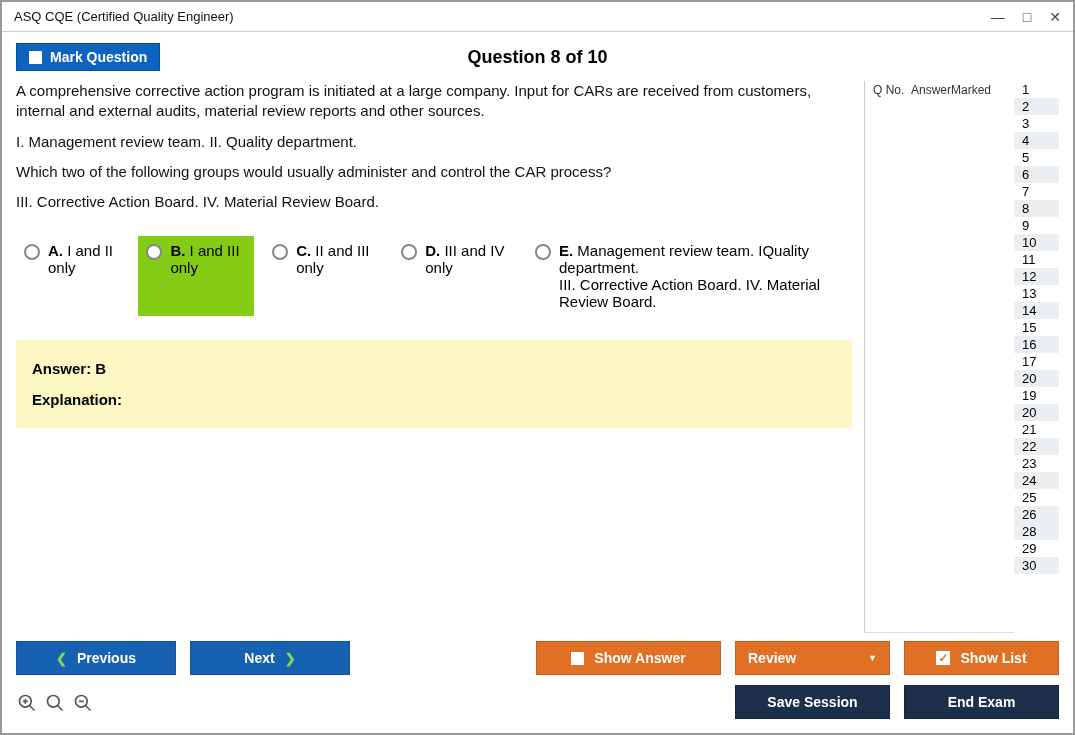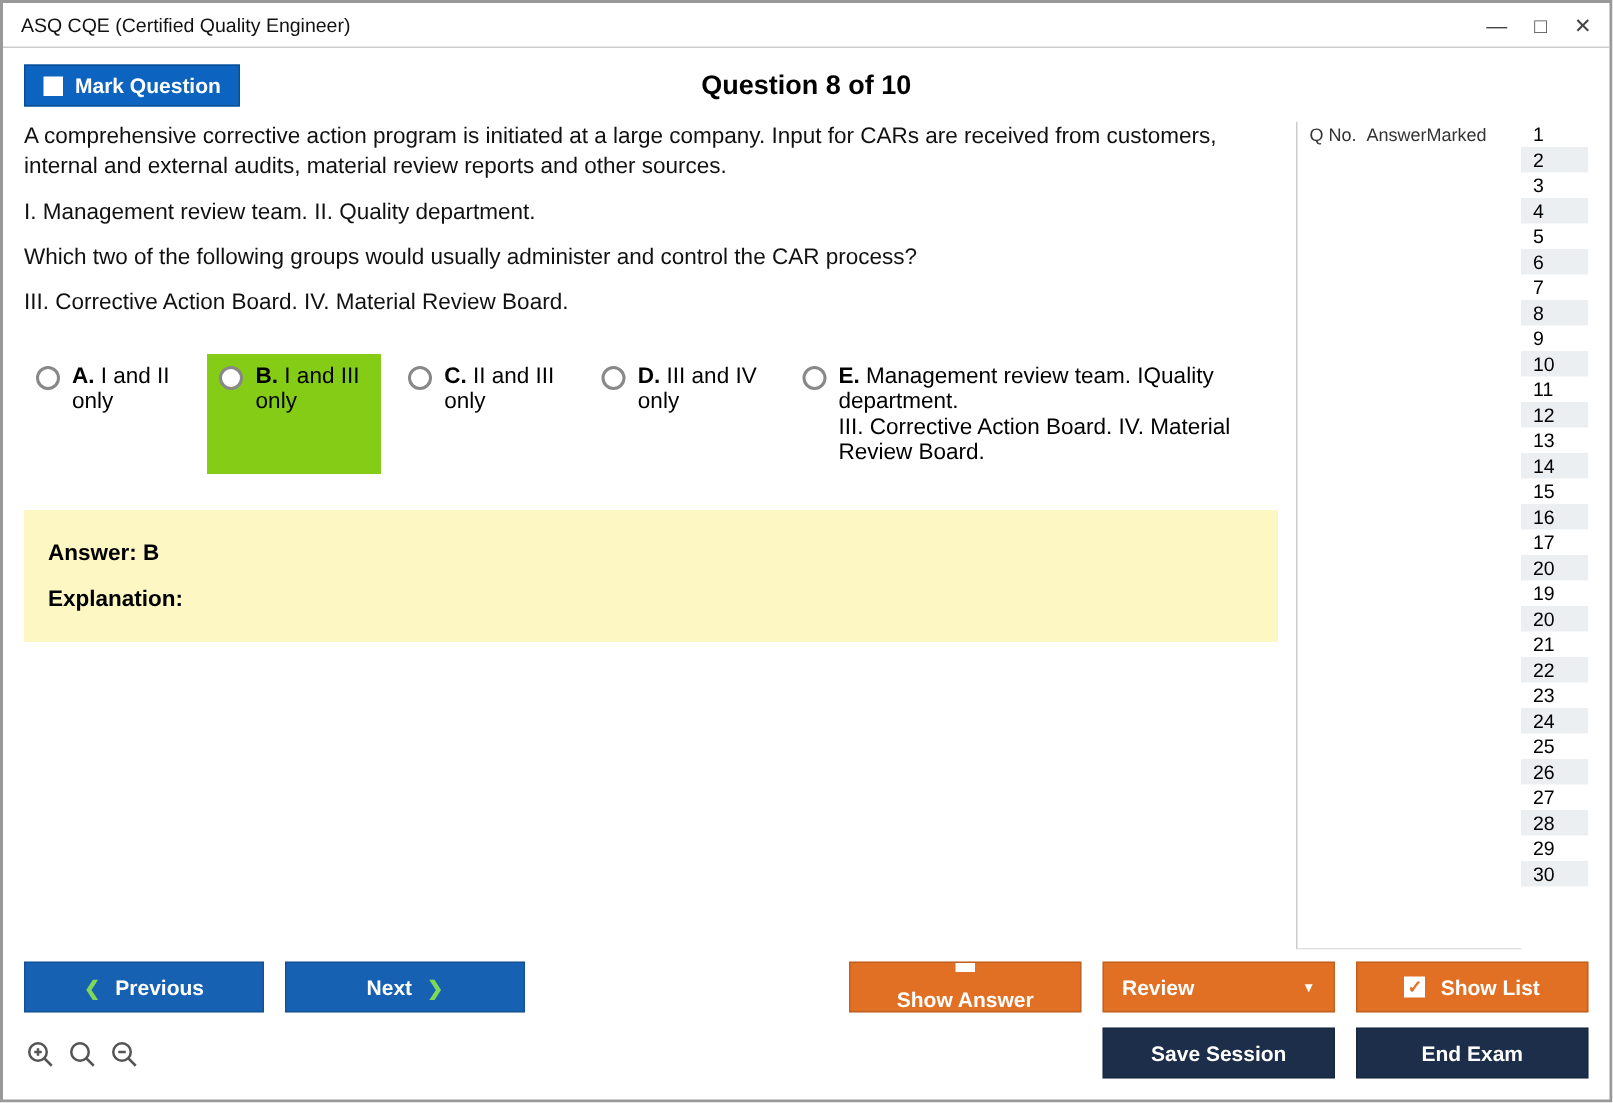--- a/index.html
+++ b/index.html
@@ -46,21 +46,21 @@
   .row .c1{ width:38px;} .row .c2{flex:1;} .row .c3{width:40px;}
 
   .footer { display:flex; flex-direction:column; gap:10px; margin-top:8px; }
   .btnrow { display:flex; align-items:center; gap:14px; }
   .btn { height:34px; display:inline-flex; align-items:center; justify-content:center; gap:10px; font-weight:bold; color:#fff; cursor:pointer; border:1px solid rgba(0,0,0,.15); }
   .blue { background:#1761b2; }
   .orange { background:#e27024; }
   .darkblue { background:#1c2e4a; }
   .btn.prev { width:160px; }
   .btn.next { width:160px; }
-  .btn.showanswer { width:155px;flex-direction:column; }
+  .btn.showanswer { width:185px; }
   .btn.review { width:155px; justify-content:space-between; padding:0 12px; }
   .btn.showlist { width:155px; }
   .btn.save { width:155px; }
   .btn.end { width:155px;text-align:center; }
   .chev { font-size:13px; }
   .chev.green { color:#7ed957; }
   .square2 { width:13px; height:13px; background:#fff; display:inline-block; }
   .checkbox { width:14px; height:14px; background:#fff; display:inline-flex; align-items:center; justify-content:center; color:#e27024; font-size:12px; font-weight:bold; }
 
   .spacer { flex:1; }
@@ -255,25 +255,20 @@
               <div class="c2"></div>
               <div class="c3"></div>
             </div>
             <div class="row">
               <div class="c1">25</div>
               <div class="c2"></div>
               <div class="c3"></div>
             </div>
             <div class="row alt">
               <div class="c1">26</div>
-              <div class="c2"></div>
-              <div class="c3"></div>
-            </div>
-            <div class="row">
-              <div class="c1">27</div>
               <div class="c2"></div>
               <div class="c3"></div>
             </div>
             <div class="row alt">
               <div class="c1">28</div>
               <div class="c2"></div>
               <div class="c3"></div>
             </div>
             <div class="row">
               <div class="c1">29</div>

